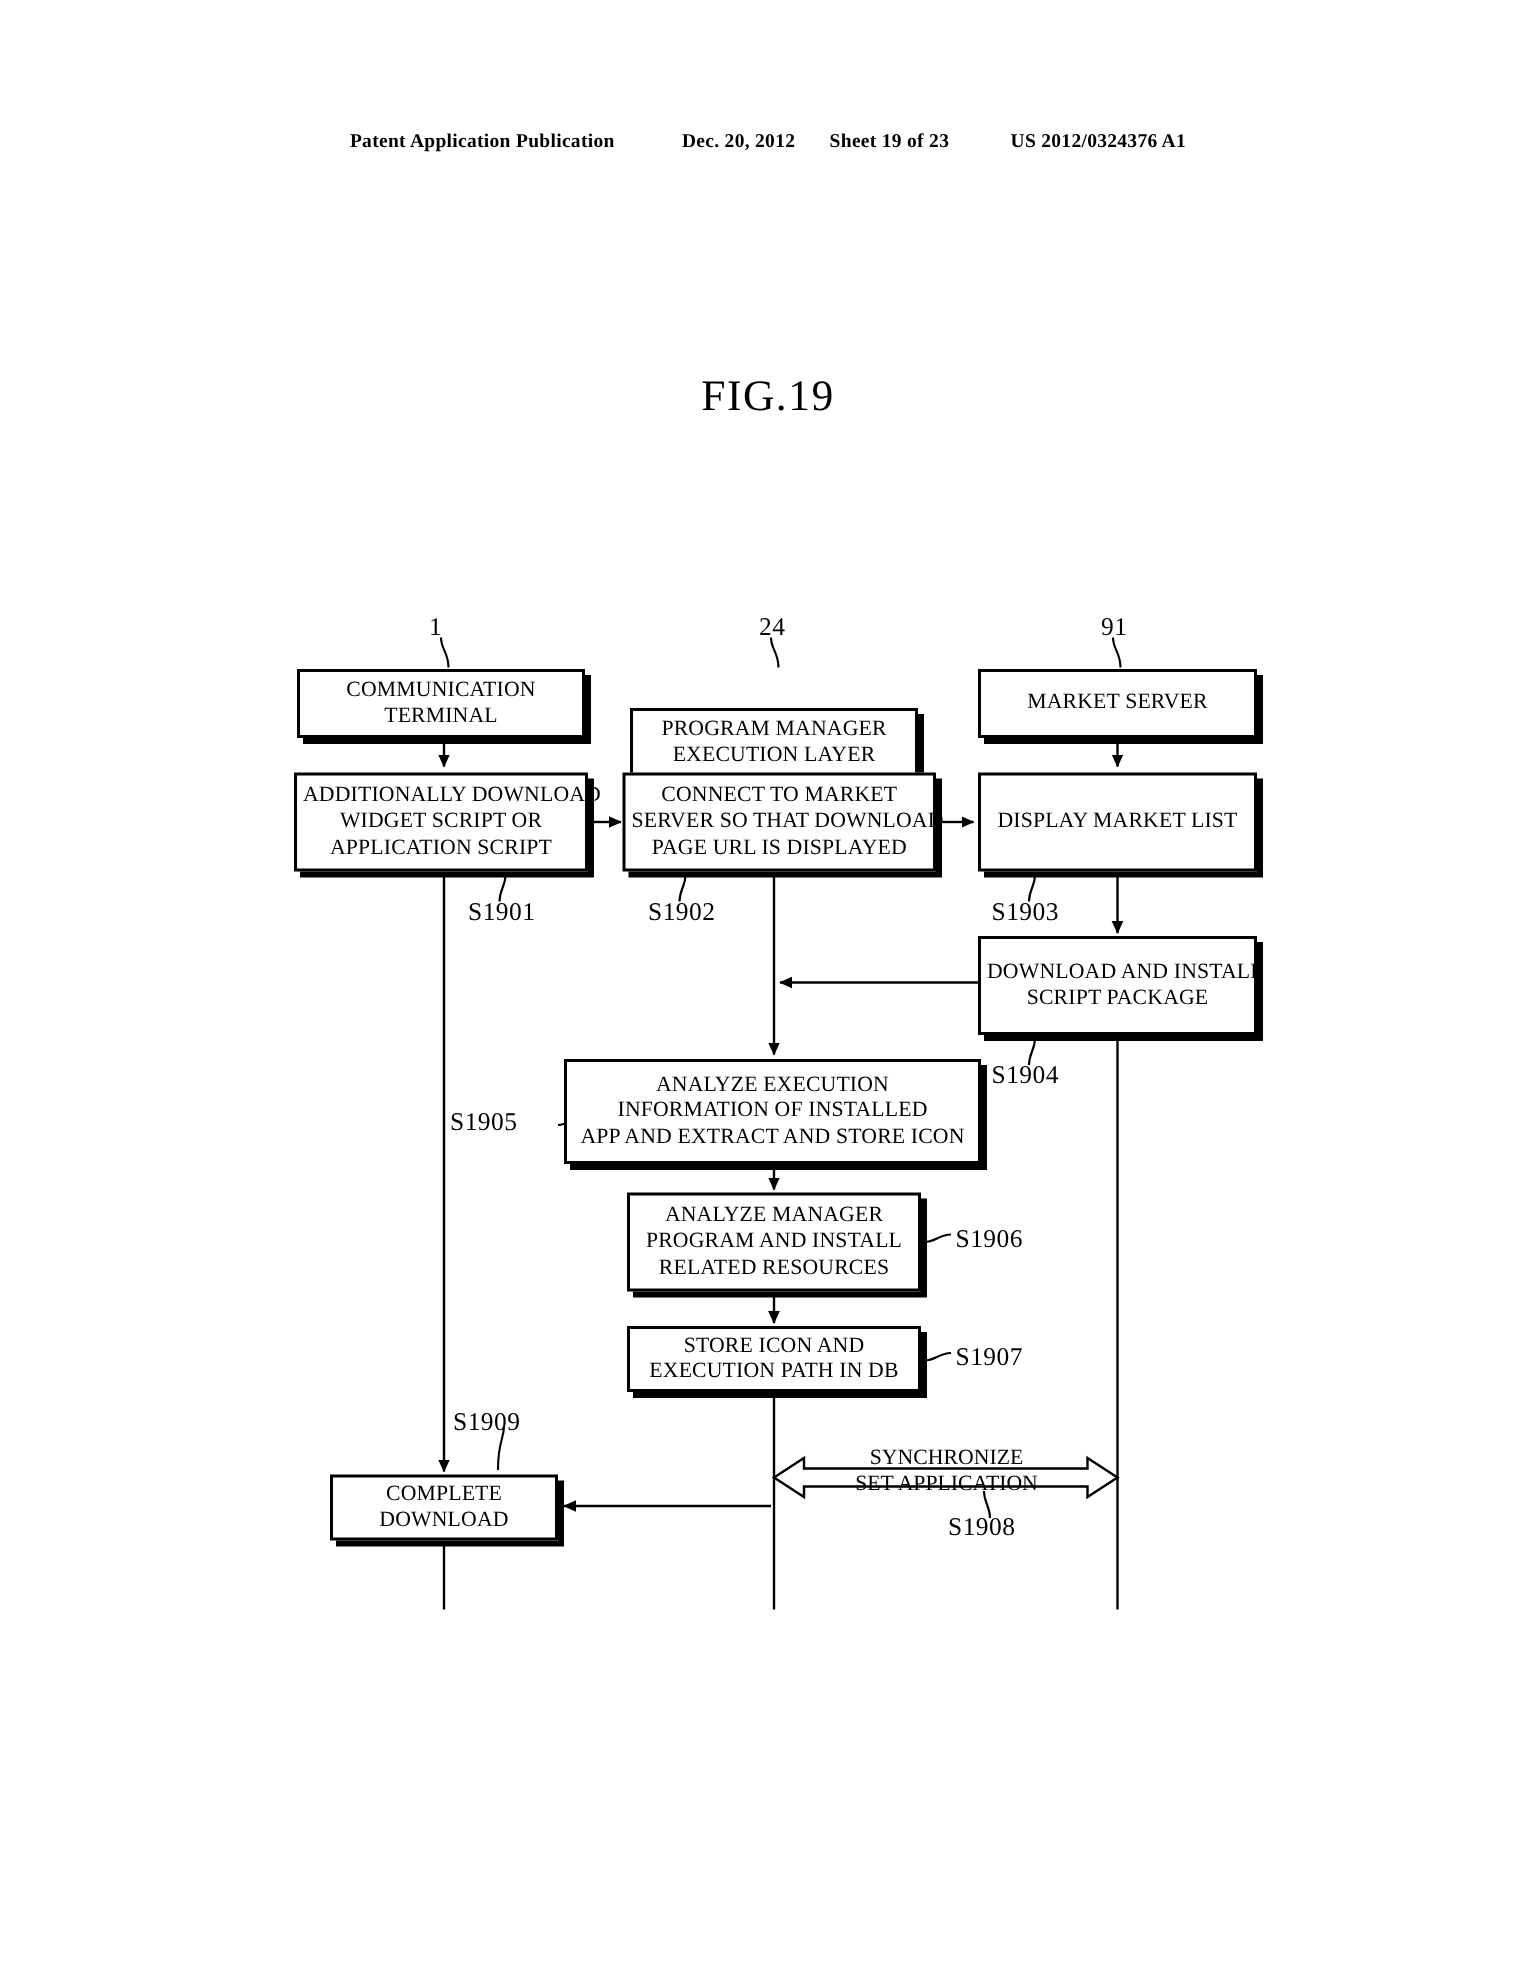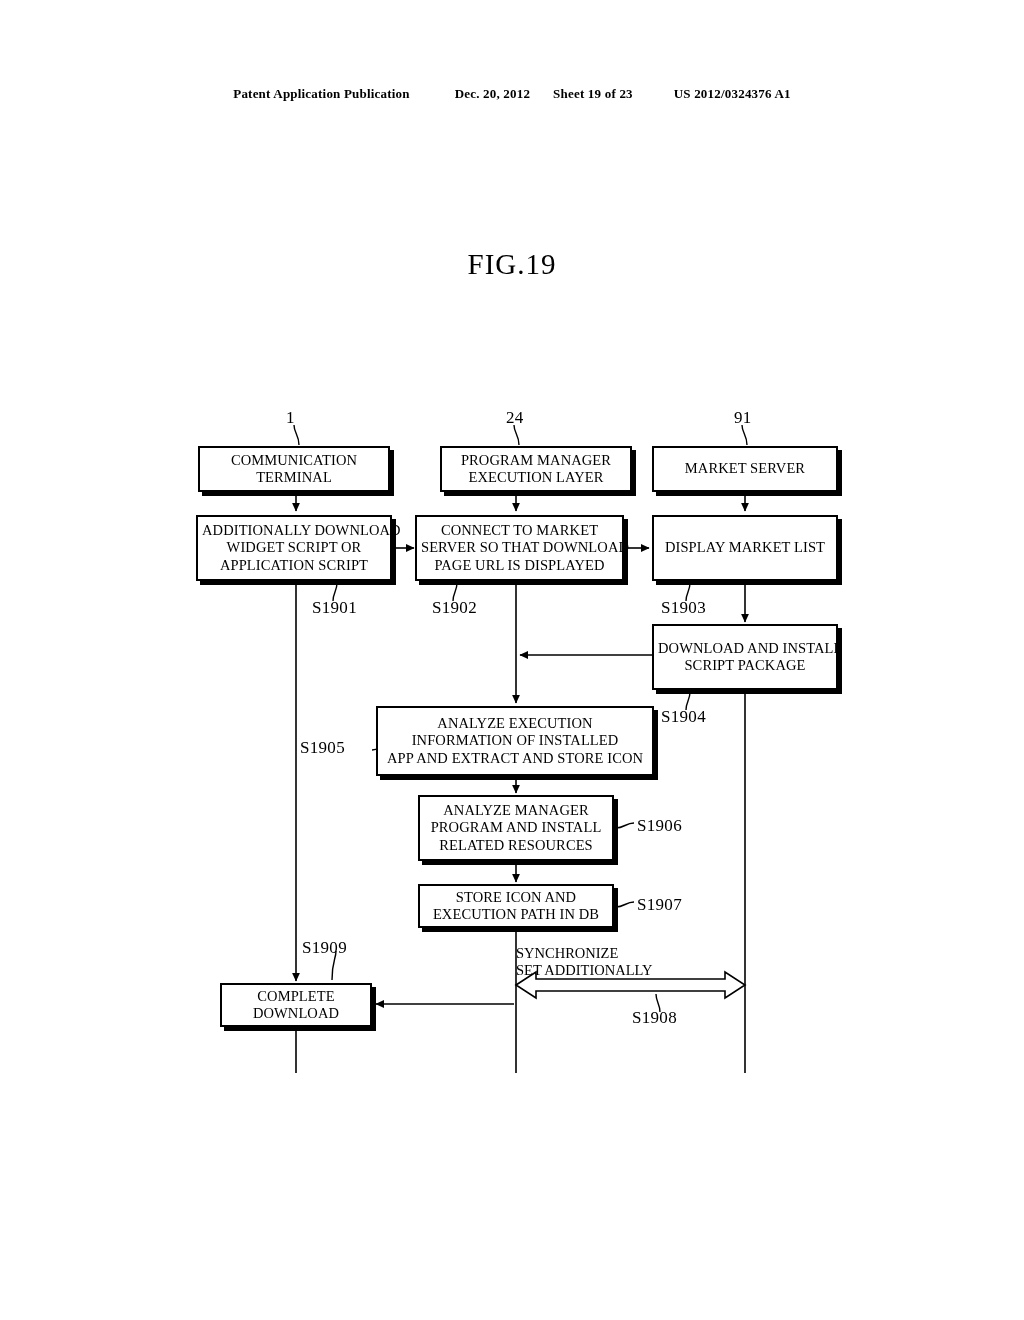--- a/index.html
+++ b/index.html
@@ -94,21 +94,23 @@
     font-family: "Liberation Serif", serif;
     font-size: 17px;
     letter-spacing: 0.3px;
     white-space: nowrap;
   }
   .synclabel {
     position: absolute;
     font-family: "Liberation Serif", serif;
     font-size: 14.5px;
     line-height: 1.18;
-    white-space: nowrap;
+    text-align: center;
+    white-space: nowrap;
+    margin-top: 19px;
   }
   .synclabel span { display: block; }
 </style>
 </head>
 <body>
 
 <div id="page-header">
   <span class="hdr-seg">Patent Application Publication</span>
   <span class="gap-xl"></span>
   <span class="hdr-seg">Dec. 20, 2012</span>
@@ -184,21 +186,21 @@
   <div class="reflabel" style="left:506px; top:408px;">24</div>
   <div class="reflabel" style="left:734px; top:408px;">91</div>
 
   <div class="node" style="left:198px; top:446px; width:192px; height:46px;align-items:center;">
     <span class="lines">
       <span>COMMUNICATION</span>
       <span>TERMINAL</span>
     </span>
   </div>
 
-  <div class="node" style="left:420px; top:446px; width:192px; height:46px;margin-left:20px;">
+  <div class="node" style="left:420px; top:472px; width:192px; height:46px;">
     <span class="lines">
       <span>PROGRAM MANAGER</span>
       <span>EXECUTION LAYER</span>
     </span>
   </div>
 
   <div class="node" style="left:652px; top:446px; width:186px; height:46px;">
     <span class="lines">
       <span>MARKET SERVER</span>
     </span>
@@ -268,16 +270,16 @@
   <div class="steplabel" style="left:661px; top:598px;">S1903</div>
   <div class="steplabel" style="left:661px; top:707px;">S1904</div>
   <div class="steplabel" style="left:300px; top:738px;">S1905</div>
   <div class="steplabel" style="left:637px; top:816px;">S1906</div>
   <div class="steplabel" style="left:637px; top:895px;">S1907</div>
   <div class="steplabel" style="left:632px; top:1008px;">S1908</div>
   <div class="steplabel" style="left:302px; top:938px;">S1909</div>
 
   <div class="synclabel" style="left:516px; top:945px; width:230px;">
     <span>SYNCHRONIZE</span>
-    <span>SET ADDITIONALLY</span>
+    <span>SET APPLICATION</span>
   </div>
 
 </div>
 
 </body></html>

